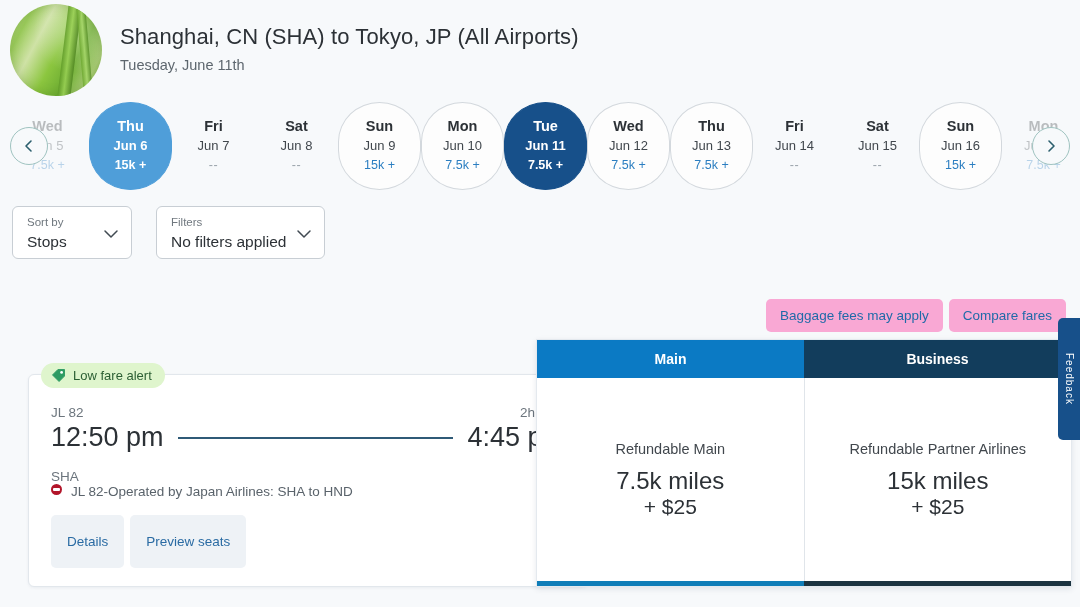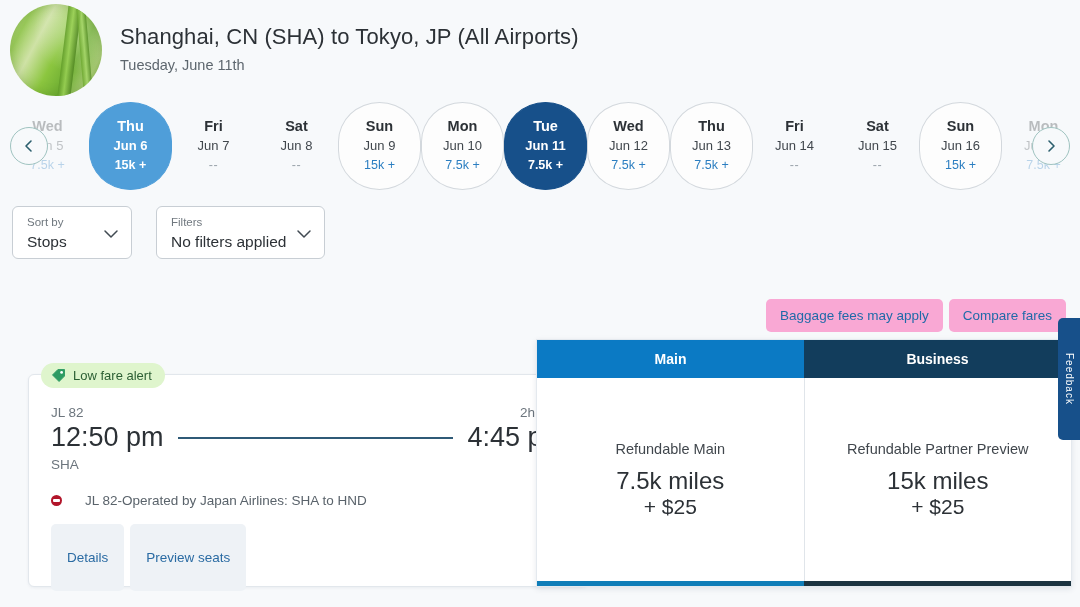--- a/index.html
+++ b/index.html
@@ -278,27 +278,25 @@
     flex: 1;
     height: 2px;
     background: #2f5a77;
     margin: 0 14px;
   }
   .fl-row-bot {
     display: flex;
     justify-content: space-between;
     font-size: 13.5px;
     color: #6c757d;
-    margin-top: 4px;
+    margin-top: 16px;
   }
   .operated {
     display: flex;
-    align-items: center;
-    gap: 23px;
-    margin-top: 21px;
+    gap: 9px;
     font-size: 13.5px;
     color: #5a6view;
     color: #5a636b;
   }
   .jal-dot {
     width: 11px;
     height: 11px;
     border-radius: 50%;
     background: #b2152a;
     position: relative;
@@ -317,21 +315,21 @@
     gap: 6px;
     margin-top: 16px;
   }
   .pill-btn {
     background: #eef2f6;
     border: none;
     border-radius: 5px;
     color: #2a6ba3;
     font-size: 13.5px;
     font-family: "Liberation Sans", sans-serif;
-    padding: 26px 16px;
+    padding: 19px 16px;
     cursor: pointer;
   }
 
   
   .fare-panel {
     position: absolute;
     left: 536px;
     top: 339px;
     width: 536px;
     height: 248px;
@@ -573,21 +571,21 @@
     <div class="fare-tab main">Main</div>
     <div class="fare-tab business">Business</div>
   </div>
   <div class="fare-cols">
     <div class="fare-col">
       <div class="fare-name">Refundable Main</div>
       <div class="fare-miles">7.5k miles</div>
       <div class="fare-fee">+ $25</div>
     </div>
     <div class="fare-col divider">
-      <div class="fare-name">Refundable Partner Preview</div>
+      <div class="fare-name">Refundable Partner Airlines</div>
       <div class="fare-miles">15k miles</div>
       <div class="fare-fee">+ $25</div>
     </div>
   </div>
   <div class="fare-bottom">
     <span class="b-main"></span>
     <span class="b-biz"></span>
   </div>
 </div>
 

